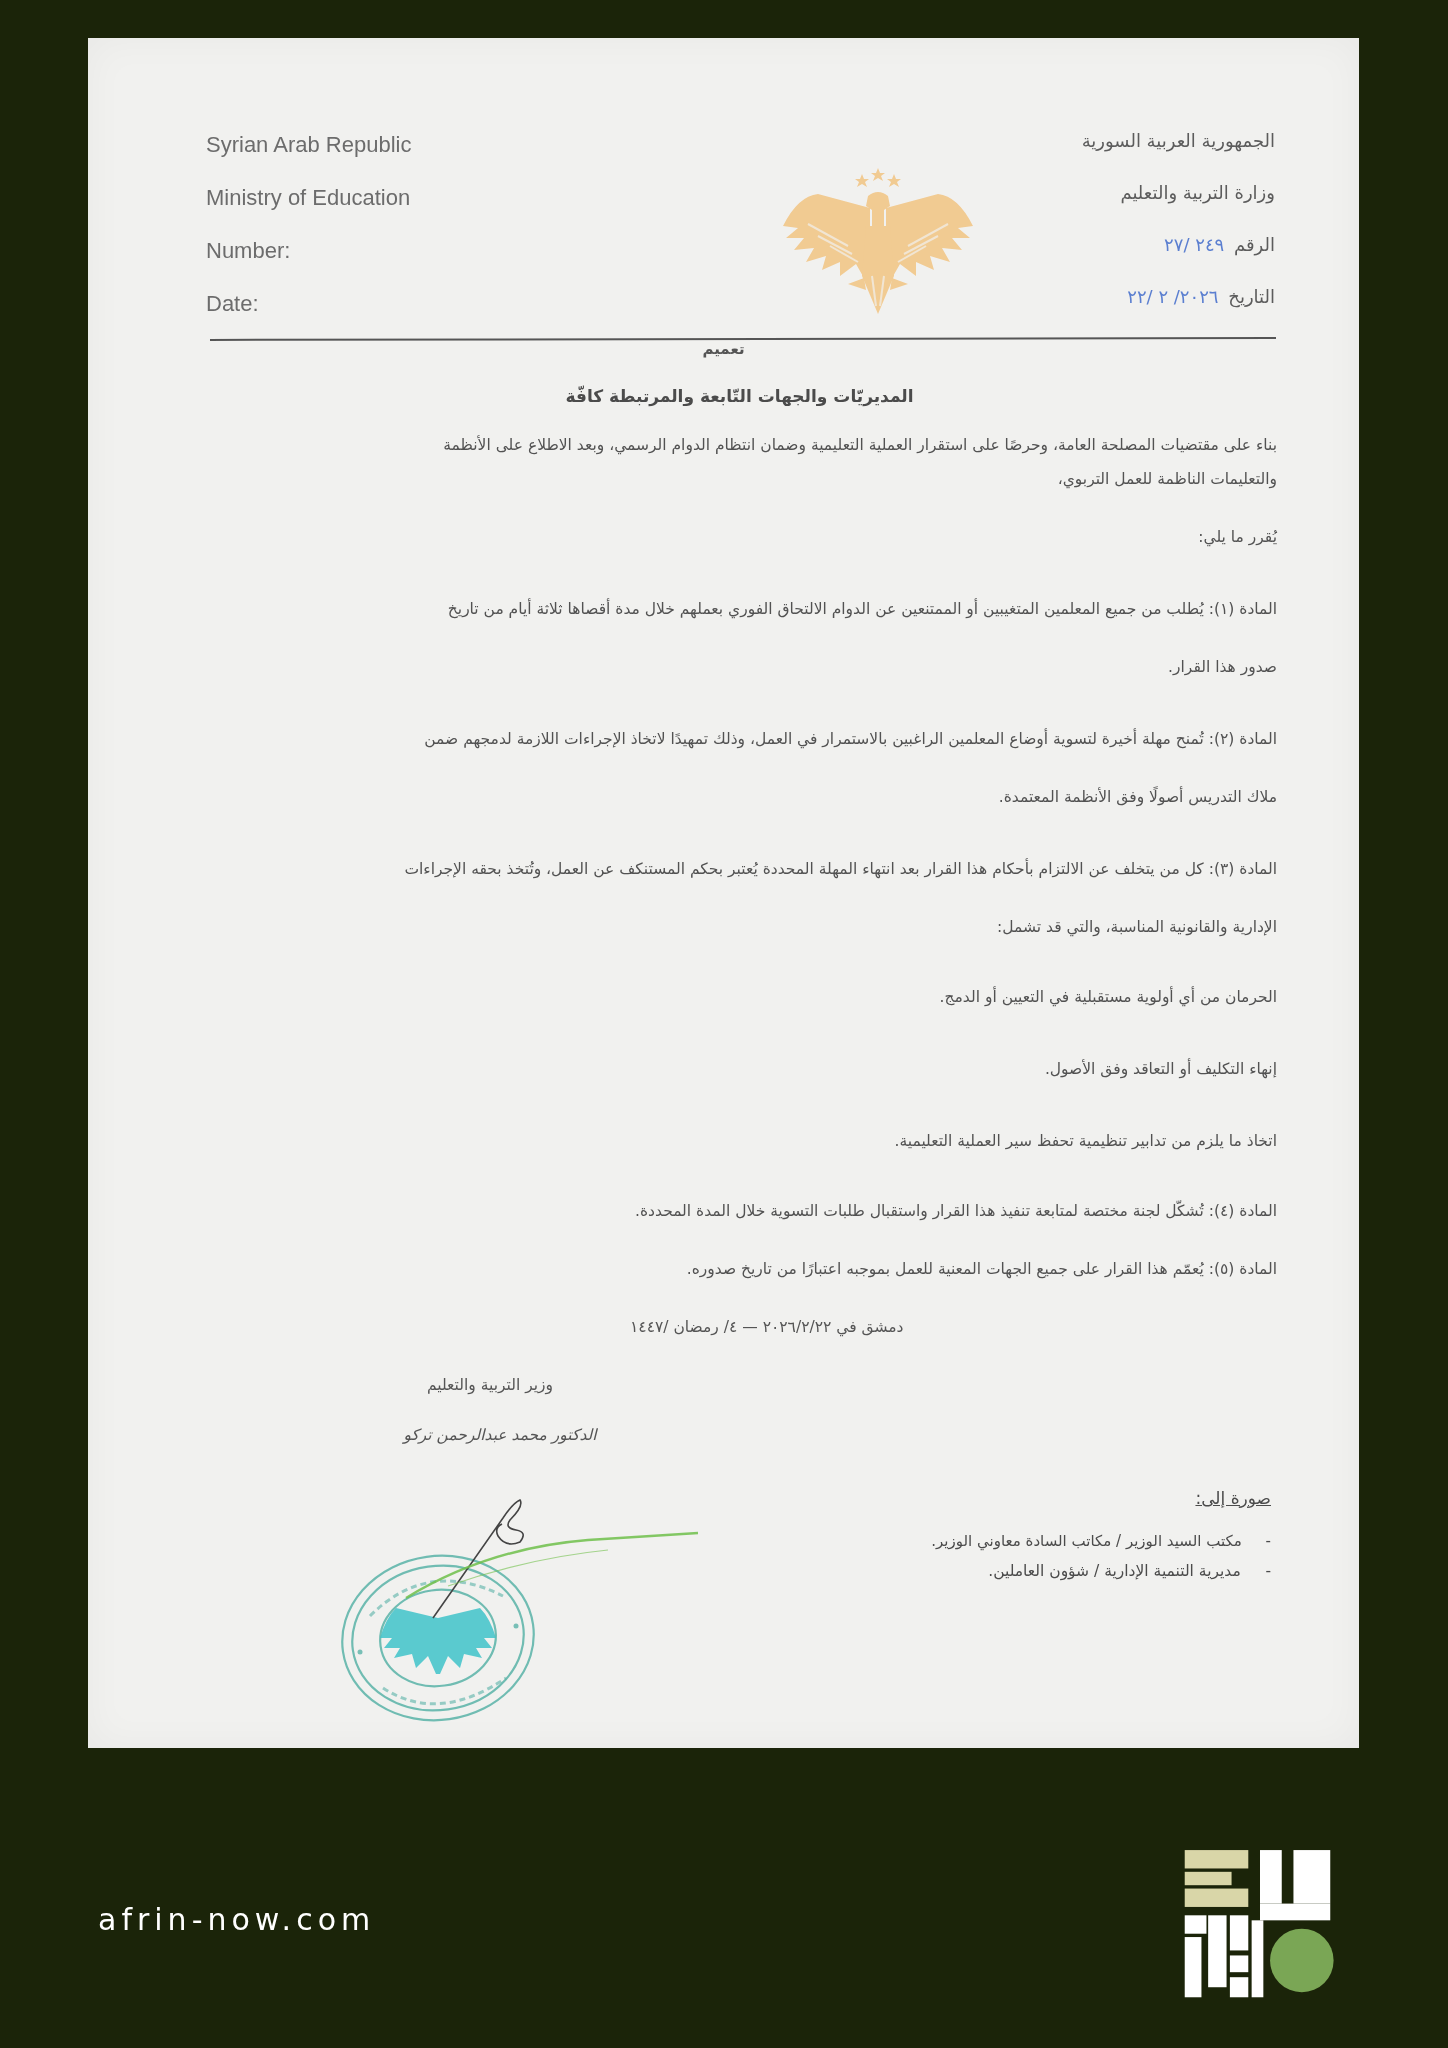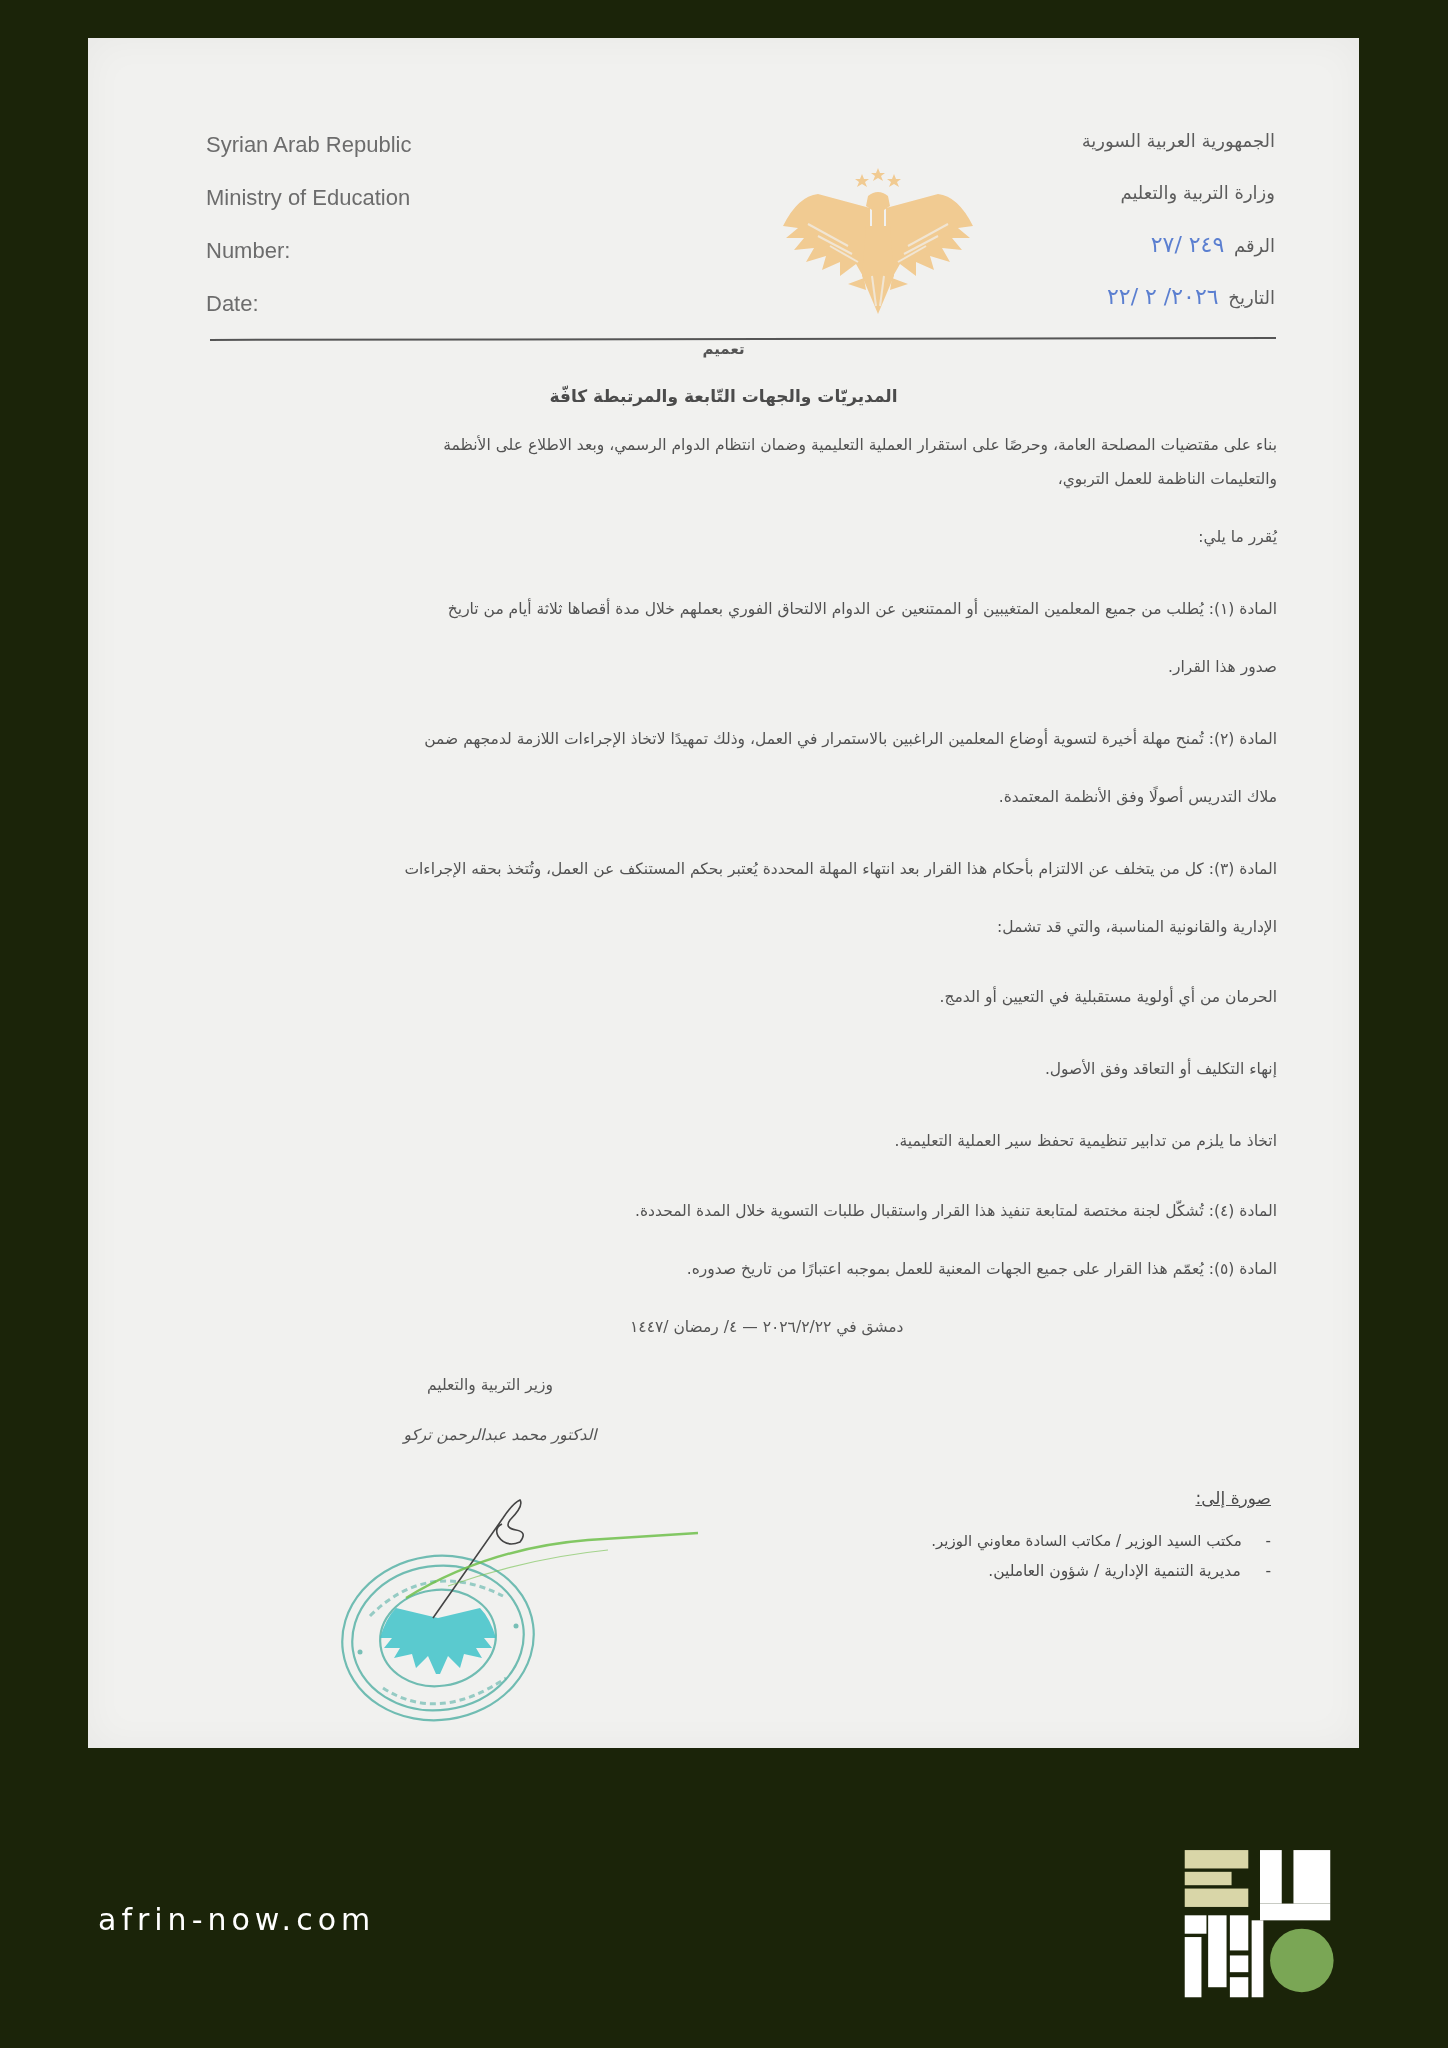--- a/index.html
+++ b/index.html
@@ -45,21 +45,21 @@
       color: #5c5c5c;
       font-size: 18px;
     }
     .ar-header .row {
       height: 52px;
       line-height: 30px;
       white-space: nowrap;
     }
     .ar-header .hand {
       color: #5b7fd0;
-      font-size: 22px;
+      font-size: 18px;
       margin-right: 4px;
       letter-spacing: 1px;
     }
     .eagle {
       position: absolute;
       left: 690px;
       top: 128px;
       width: 200px;
       height: 150px;
     }
@@ -91,21 +91,21 @@
       top: 302px;
       text-align: center;
       direction: rtl;
       font-family: "DejaVu Sans", sans-serif;
       color: #555;
       font-size: 15px;
       font-weight: bold;
     }
     .recipient {
       position: absolute;
-      left: 0;
+      left: 16px;
       width: 1271px;
       top: 348px;
       text-align: center;
       direction: rtl;
       font-family: "DejaVu Sans", sans-serif;
       color: #4b4b4b;
       font-size: 17px;
       font-weight: bold;
     }
     .para {

